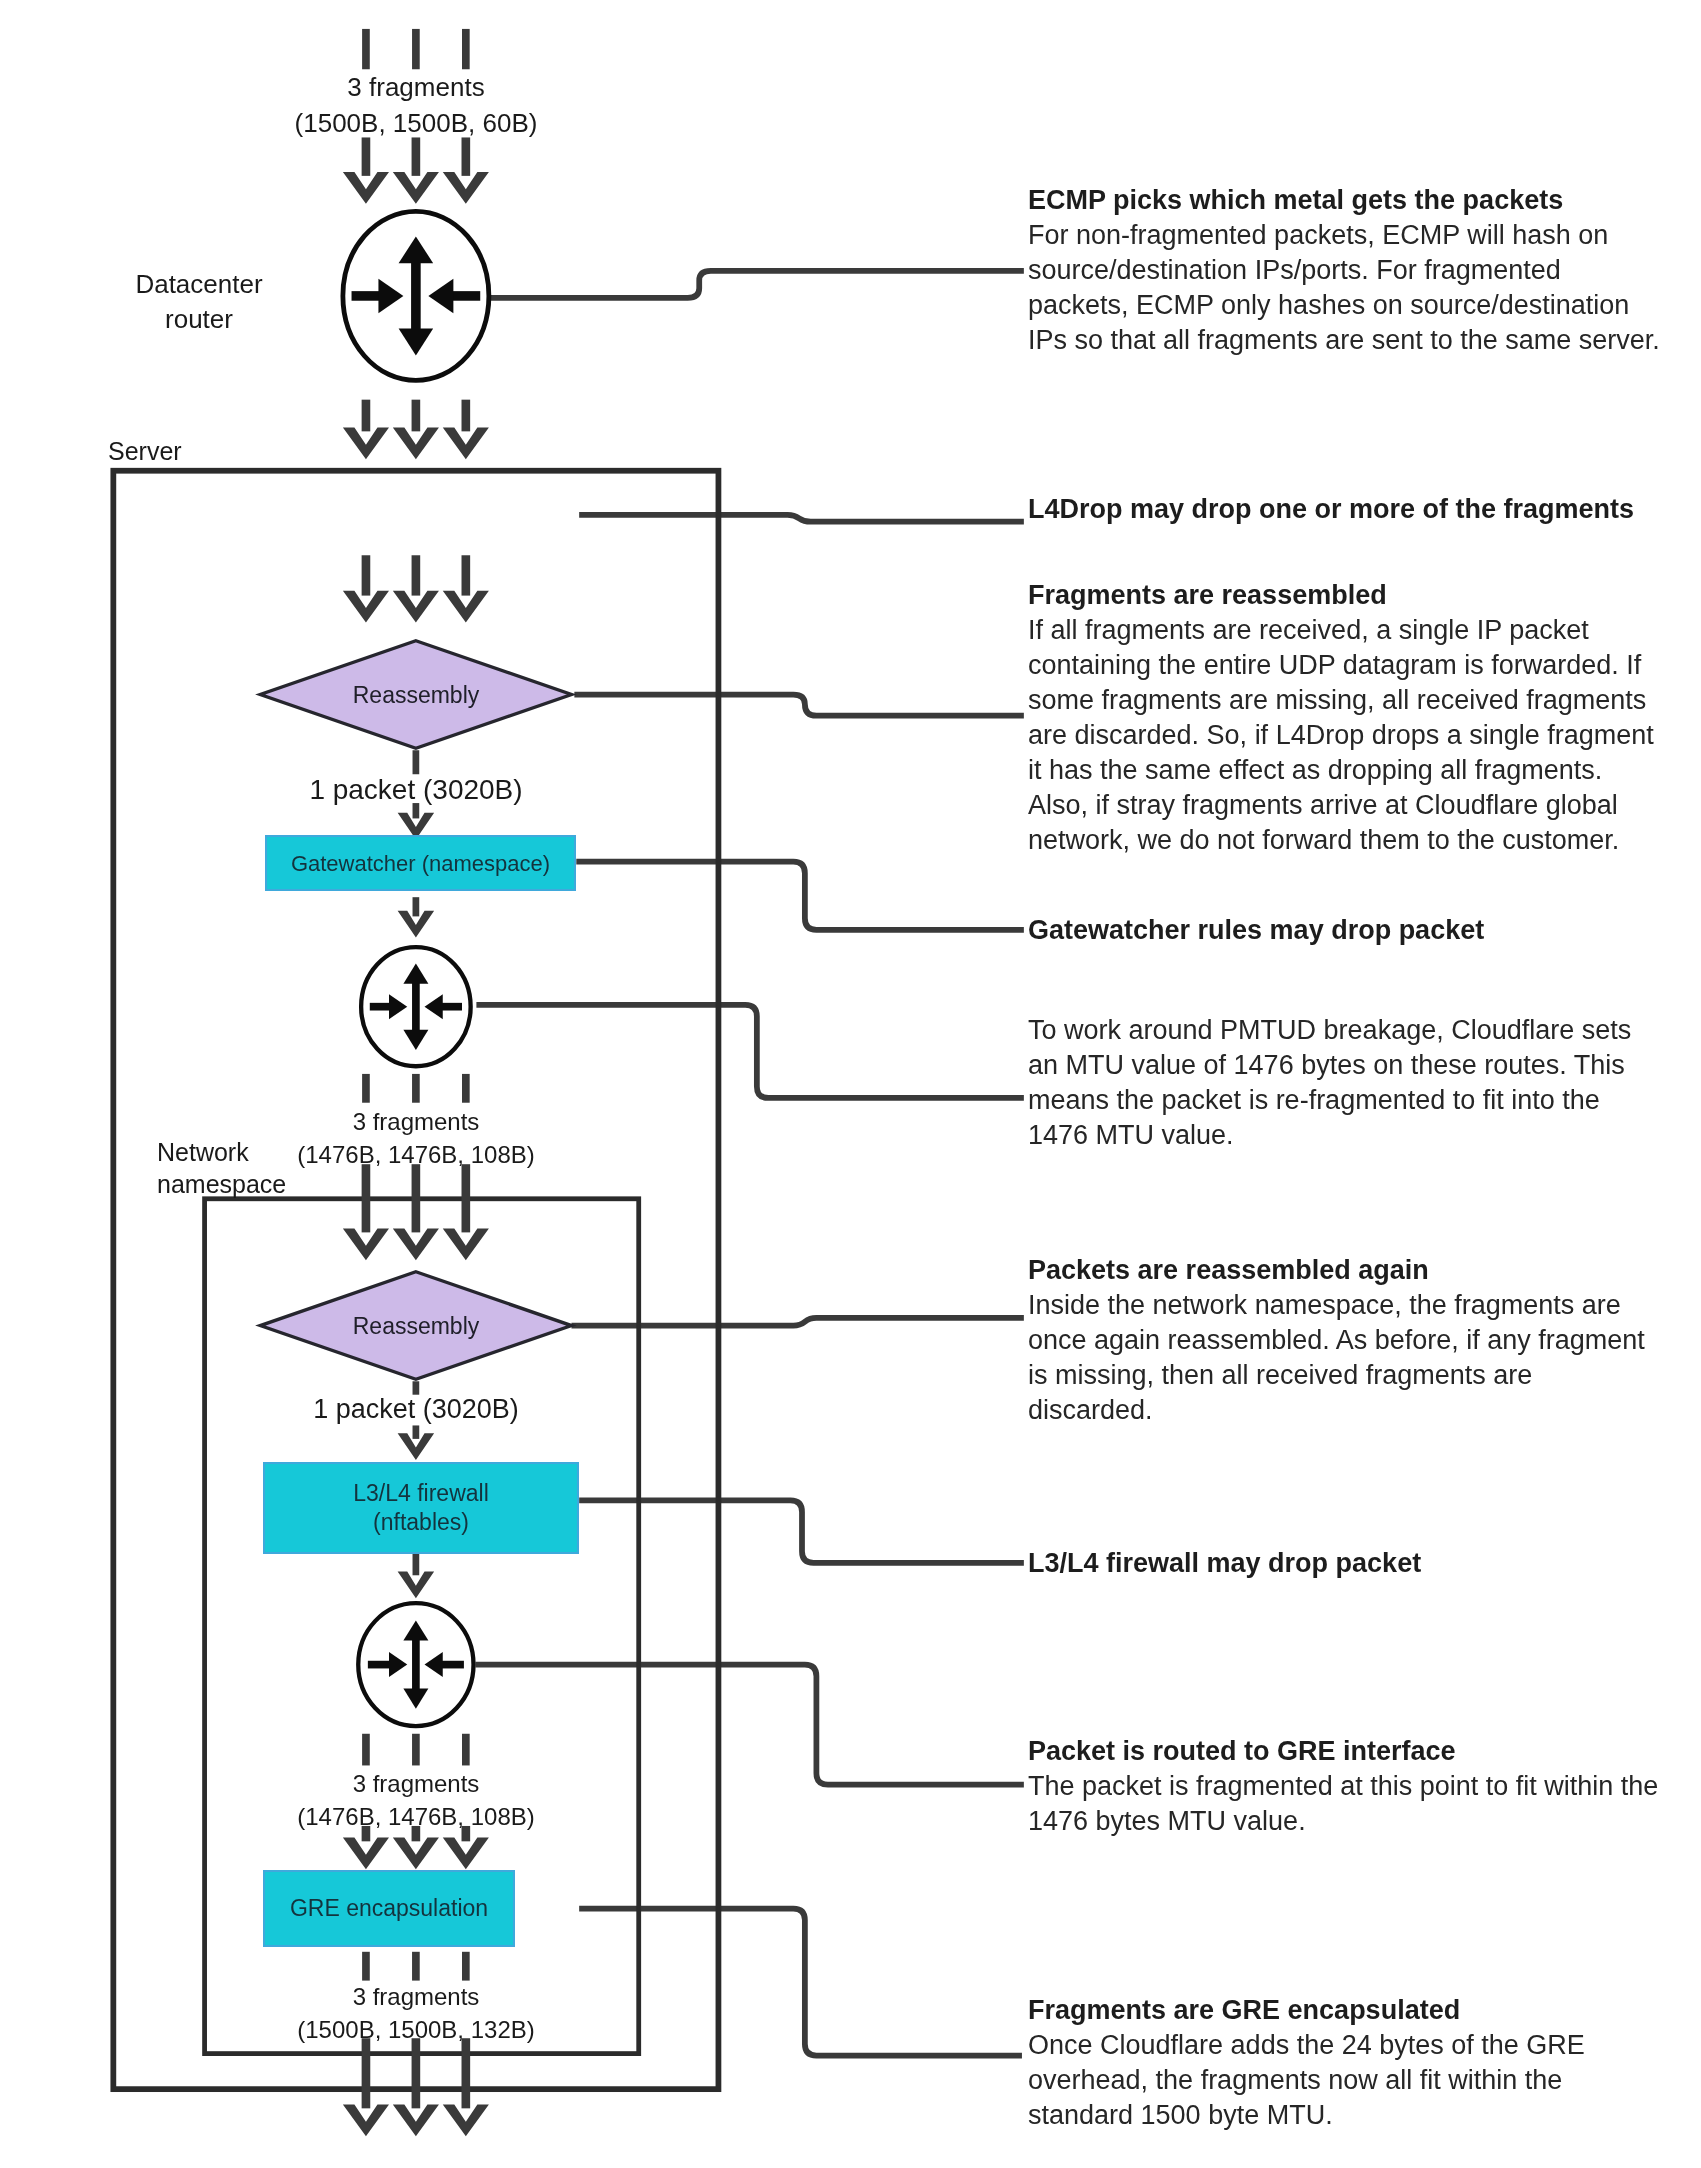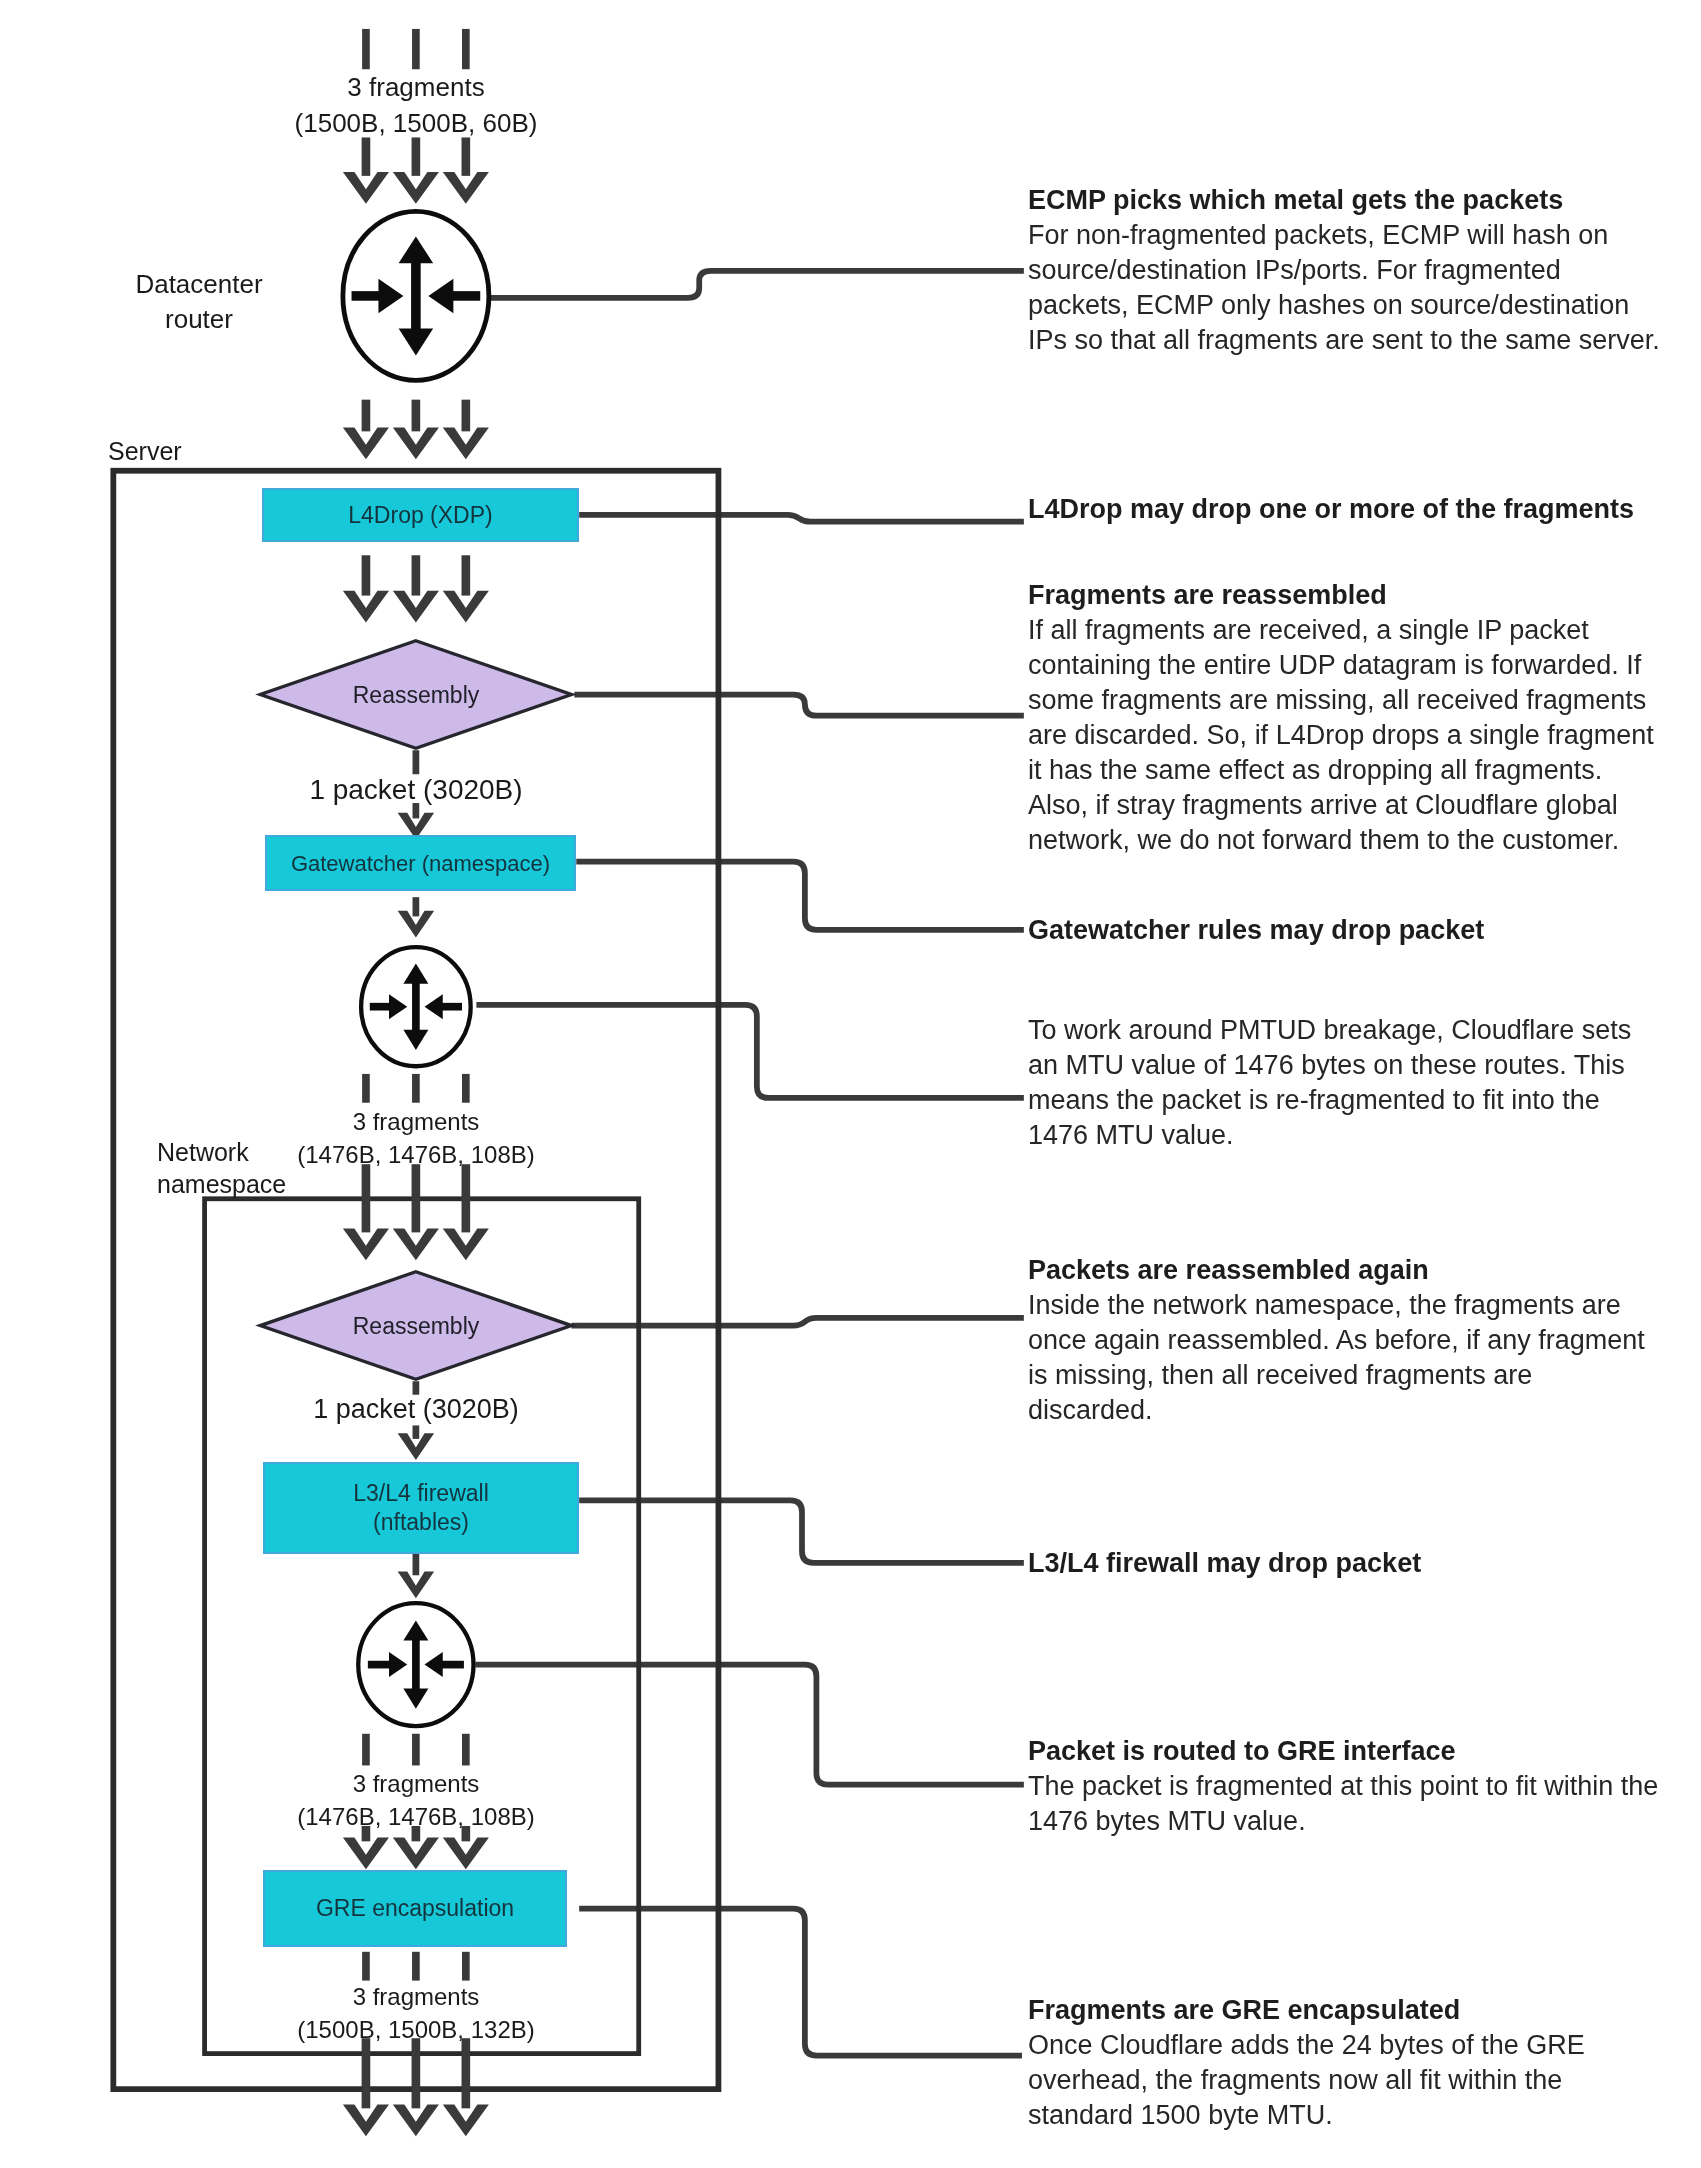--- a/index.html
+++ b/index.html
@@ -226,34 +226,33 @@
   <div class="flow-label frag" style="left:416px;top:1767px;">
     <div>3 fragments</div>
     <div>(1476B, 1476B, 108B)</div>
   </div>
 
   <div class="flow-label frag" style="left:416px;top:1980px;">
     <div>3 fragments</div>
     <div>(1500B, 1500B, 132B)</div>
   </div>
 
-  <div class="node" style="left:262px;top:488px;width:317px;height:54px;">L4Drop (XDP)</div>
 
   <div class="diamond-label" style="left:416px;top:695px;">Reassembly</div>
 
   <div class="node" style="left:265px;top:835px;width:311px;height:56px;font-size:22px;">Gatewatcher (namespace)</div>
 
   <div class="diamond-label" style="left:416px;top:1326px;">Reassembly</div>
 
   <div class="node" style="left:263px;top:1462px;width:316px;height:92px;flex-direction:column;">
     <div>L3/L4 firewall</div>
     <div>(nftables)</div>
   </div>
 
-  <div class="node" style="left:263px;top:1870px;width:304px;height:77px;">GRE encapsulation</div>
+  <div class="node" style="left:263px;top:1870px;width:252px;height:77px;">GRE encapsulation</div>
 
   <div class="annotation" style="top:183px;">
     <div class="ann-h">ECMP picks which metal gets the packets</div>
     <div class="ann-b">For non-fragmented packets, ECMP will hash on source/destination IPs/ports. For fragmented packets, ECMP only hashes on source/destination IPs so that all fragments are sent to the same server.</div>
   </div>
   <div class="annotation" style="top:492px;">
     <div class="ann-h">L4Drop may drop one or more of the fragments</div>
 
   </div>
   <div class="annotation" style="top:578px;">

